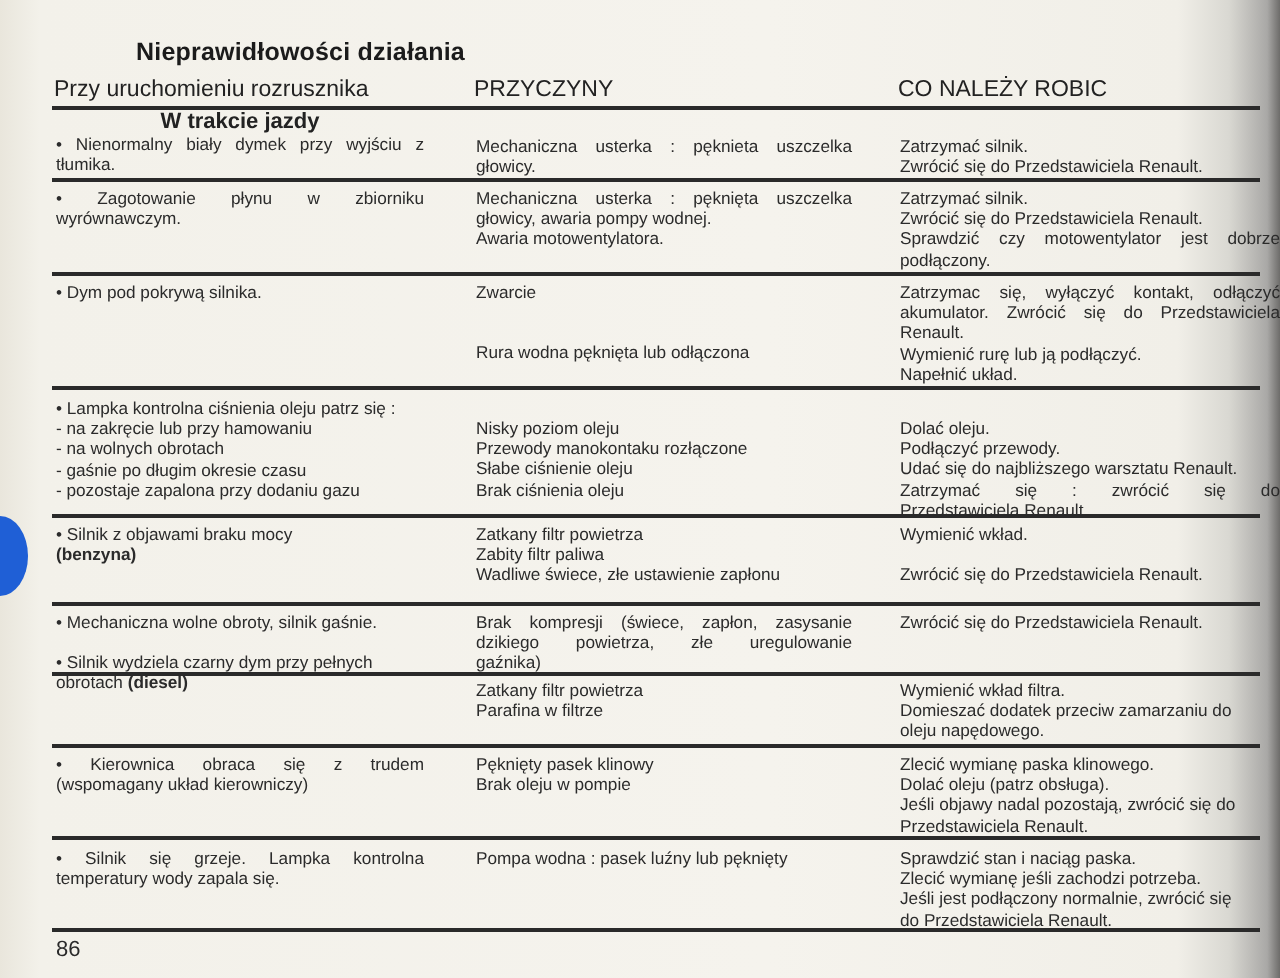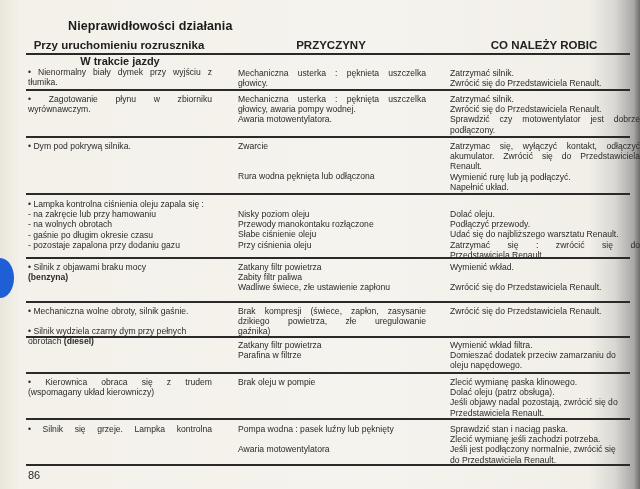--- a/index.html
+++ b/index.html
@@ -10,21 +10,21 @@
     color: #1e1e1e;
   }
   .page {
     position: absolute; left: 0; top: 0; width: 640px; height: 489px;
     background: linear-gradient(90deg, #e9e6dc 0px, #f3f1ea 20px, #f5f3ed 60%, #f1efe8 92%, #d9d8d2 96%, #a9a8a6 99%, #6d6c6a 100%);
   }
   .title {
     position: absolute; left: 27px; top: 19px;
     font-size: 12.5px; font-weight: bold; color: #1b1b1b; letter-spacing: 0.1px; padding-left: 41px;
   }
-  .hdr { position: absolute; top: 39px; font-size: 11.5px; font-weight: bold; color: #222; text-align: center; }
+  .hdr { position: absolute; top: 39px; font-size: 11.5px; font-weight: normal; color: #222; }
   .hdr.c1 { left: 27px; }
   .hdr.c2 { left: 237px; }
   .hdr.c3 { left: 449px; }
   .rule { position: absolute; left: 26px; right: 10px; height: 1.6px; background: #2a2a2a; }
   .cell { position: absolute; font-size: 8.6px; line-height: 10.2px; color: #2b2b2b; }
   .c1 { left: 28px; width: 184px; }
   .c2 { left: 238px; width: 188px; }
   .c3 { left: 450px; width: 190px; }
   .cell .ln { display: block; white-space: nowrap; }
   .cell .just { text-align: justify; text-align-last: justify; white-space: normal; display: block; }
@@ -94,31 +94,31 @@
   <div class="cell c3" style="top:141px">
     <span class="just">Zatrzymac się, wyłączyć kontakt, odłączyć</span>
     <span class="just">akumulator. Zwrócić się do Przedstawiciela</span>
     <span class="ln">Renault.</span>
     <span class="ln">Wymienić rurę lub ją podłączyć.</span>
     <span class="ln">Napełnić układ.</span>
   </div>
   <div class="rule" style="top:193px"></div>
 
   <div class="cell c1" style="top:199px">
-    <span class="ln">• Lampka kontrolna ciśnienia oleju zapala się :</span>
+    <span class="ln">• Lampka kontrolna ciśnienia oleju patrz się :</span>
     <span class="ln">- na zakręcie lub przy hamowaniu</span>
     <span class="ln">- na wolnych obrotach</span>
     <span class="ln">- gaśnie po długim okresie czasu</span>
     <span class="ln">- pozostaje zapalona przy dodaniu gazu</span>
   </div>
   <div class="cell c2" style="top:209px">
     <span class="ln">Nisky poziom oleju</span>
     <span class="ln">Przewody manokontaku rozłączone</span>
     <span class="ln">Słabe ciśnienie oleju</span>
-    <span class="ln">Przy ciśnienia oleju</span>
+    <span class="ln">Brak ciśnienia oleju</span>
   </div>
   <div class="cell c3" style="top:209px">
     <span class="ln">Dolać oleju.</span>
     <span class="ln">Podłączyć przewody.</span>
     <span class="ln">Udać się do najbliższego warsztatu Renault.</span>
     <span class="just">Zatrzymać się : zwrócić się do</span>
     <span class="ln">Przedstawiciela Renault.</span>
   </div>
   <div class="rule" style="top:257px"></div>
 
@@ -164,37 +164,38 @@
     <span class="ln">Domieszać dodatek przeciw zamarzaniu do</span>
     <span class="ln">oleju napędowego.</span>
   </div>
   <div class="rule" style="top:372px"></div>
 
   <div class="cell c1" style="top:377px">
     <span class="just">• Kierownica obraca się z trudem</span>
     <span class="ln">(wspomagany układ kierowniczy)</span>
   </div>
   <div class="cell c2" style="top:377px">
+    <span class="ln">Pęknięty pasek klinowy</span>
     <span class="ln">Brak oleju w pompie</span>
   </div>
   <div class="cell c3" style="top:377px">
     <span class="ln">Zlecić wymianę paska klinowego.</span>
     <span class="ln">Dolać oleju (patrz obsługa).</span>
     <span class="ln">Jeśli objawy nadal pozostają, zwrócić się do</span>
     <span class="ln">Przedstawiciela Renault.</span>
   </div>
   <div class="rule" style="top:418px"></div>
 
   <div class="cell c1" style="top:424px">
     <span class="just">• Silnik się grzeje. Lampka kontrolna</span>
+    <span class="ln">temperatury wody zapala się.</span>
   </div>
   <div class="cell c2" style="top:424px">
     <span class="ln">Pompa wodna : pasek luźny lub pęknięty</span>
     <span class="gap"></span>
-    <span class="ln">Awaria motowentylatora</span>
   </div>
   <div class="cell c3" style="top:424px">
     <span class="ln">Sprawdzić stan i naciąg paska.</span>
     <span class="ln">Zlecić wymianę jeśli zachodzi potrzeba.</span>
     <span class="ln">Jeśli jest podłączony normalnie, zwrócić się</span>
     <span class="ln">do Przedstawiciela Renault.</span>
   </div>
   <div class="rule" style="top:464px"></div>
 
   <div class="pagenum">86</div>

